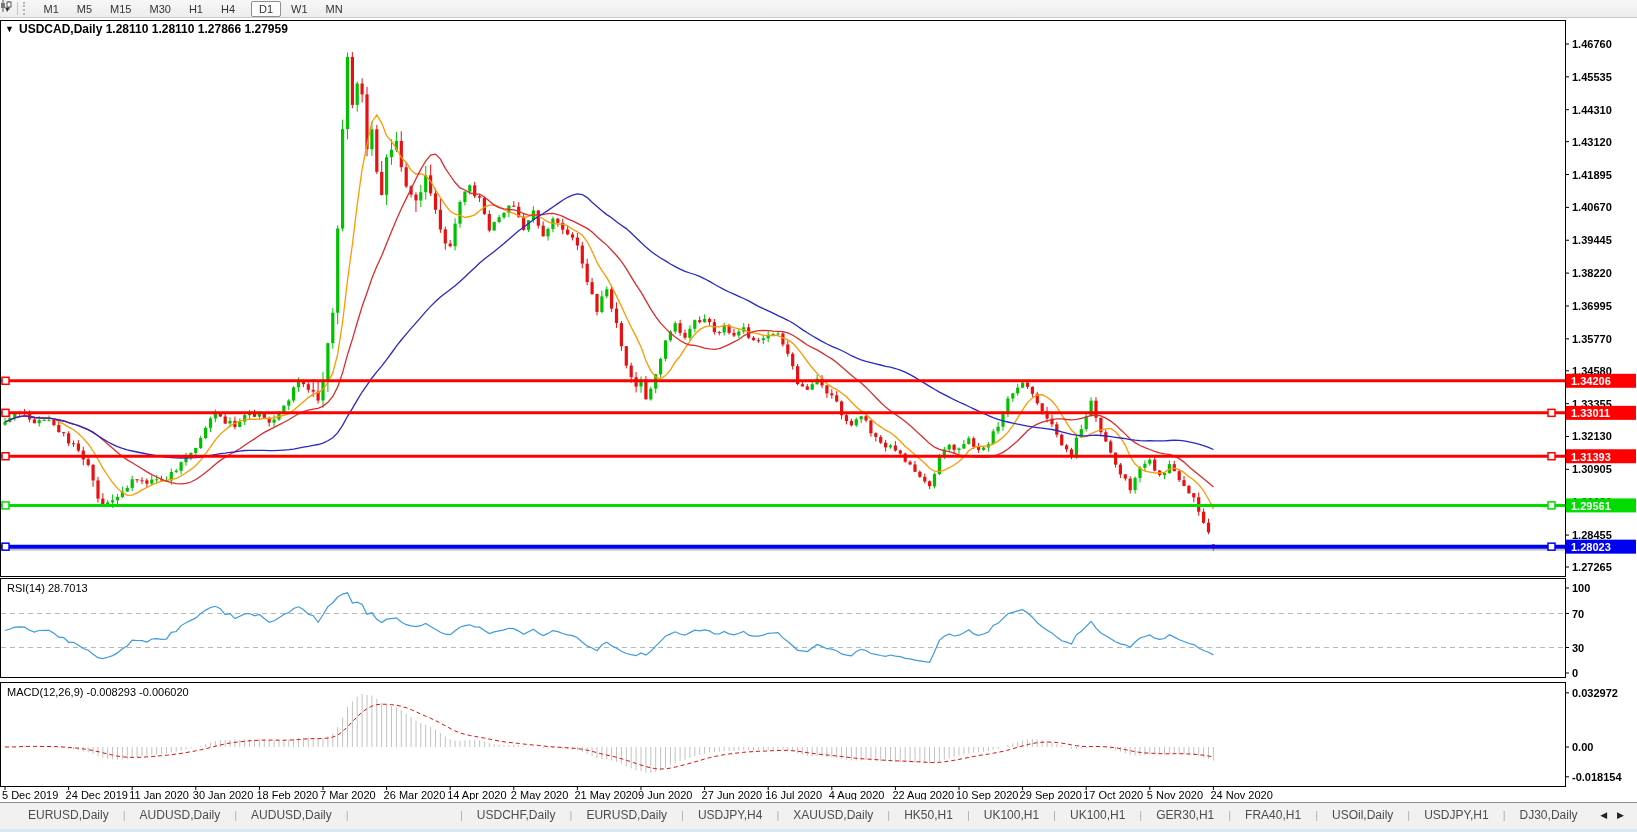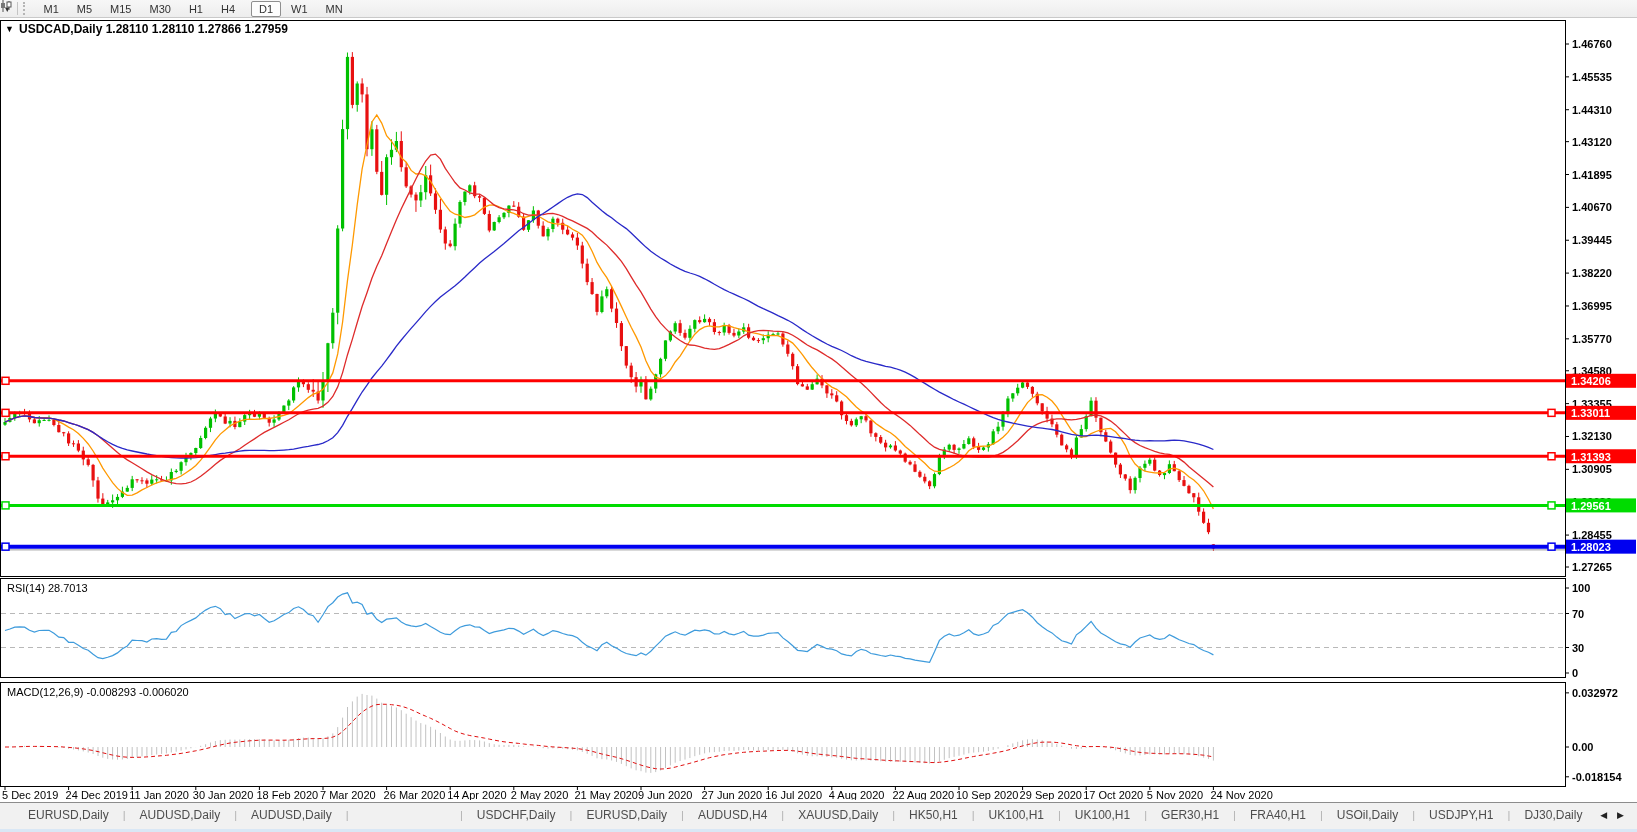--- a/index.html
+++ b/index.html
@@ -1465,21 +1465,21 @@
       <div class="tab">AUDUSD,Daily</div>
       <span class="tab-div">|</span>
       <div class="tab">AUDUSD,Daily</div>
       <span class="tab-div">|</span>
       <div class="tab active">USDCAD,Daily</div>
       <span class="tab-div">|</span>
       <div class="tab">USDCHF,Daily</div>
       <span class="tab-div">|</span>
       <div class="tab">EURUSD,Daily</div>
       <span class="tab-div">|</span>
-      <div class="tab">AUDUSD,H4</div>
+      <div class="tab">USDJPY,H4</div>
       <span class="tab-div">|</span>
       <div class="tab">XAUUSD,Daily</div>
       <span class="tab-div">|</span>
       <div class="tab">HK50,H1</div>
       <span class="tab-div">|</span>
       <div class="tab">UK100,H1</div>
       <span class="tab-div">|</span>
       <div class="tab">UK100,H1</div>
       <span class="tab-div">|</span>
       <div class="tab">GER30,H1</div>

